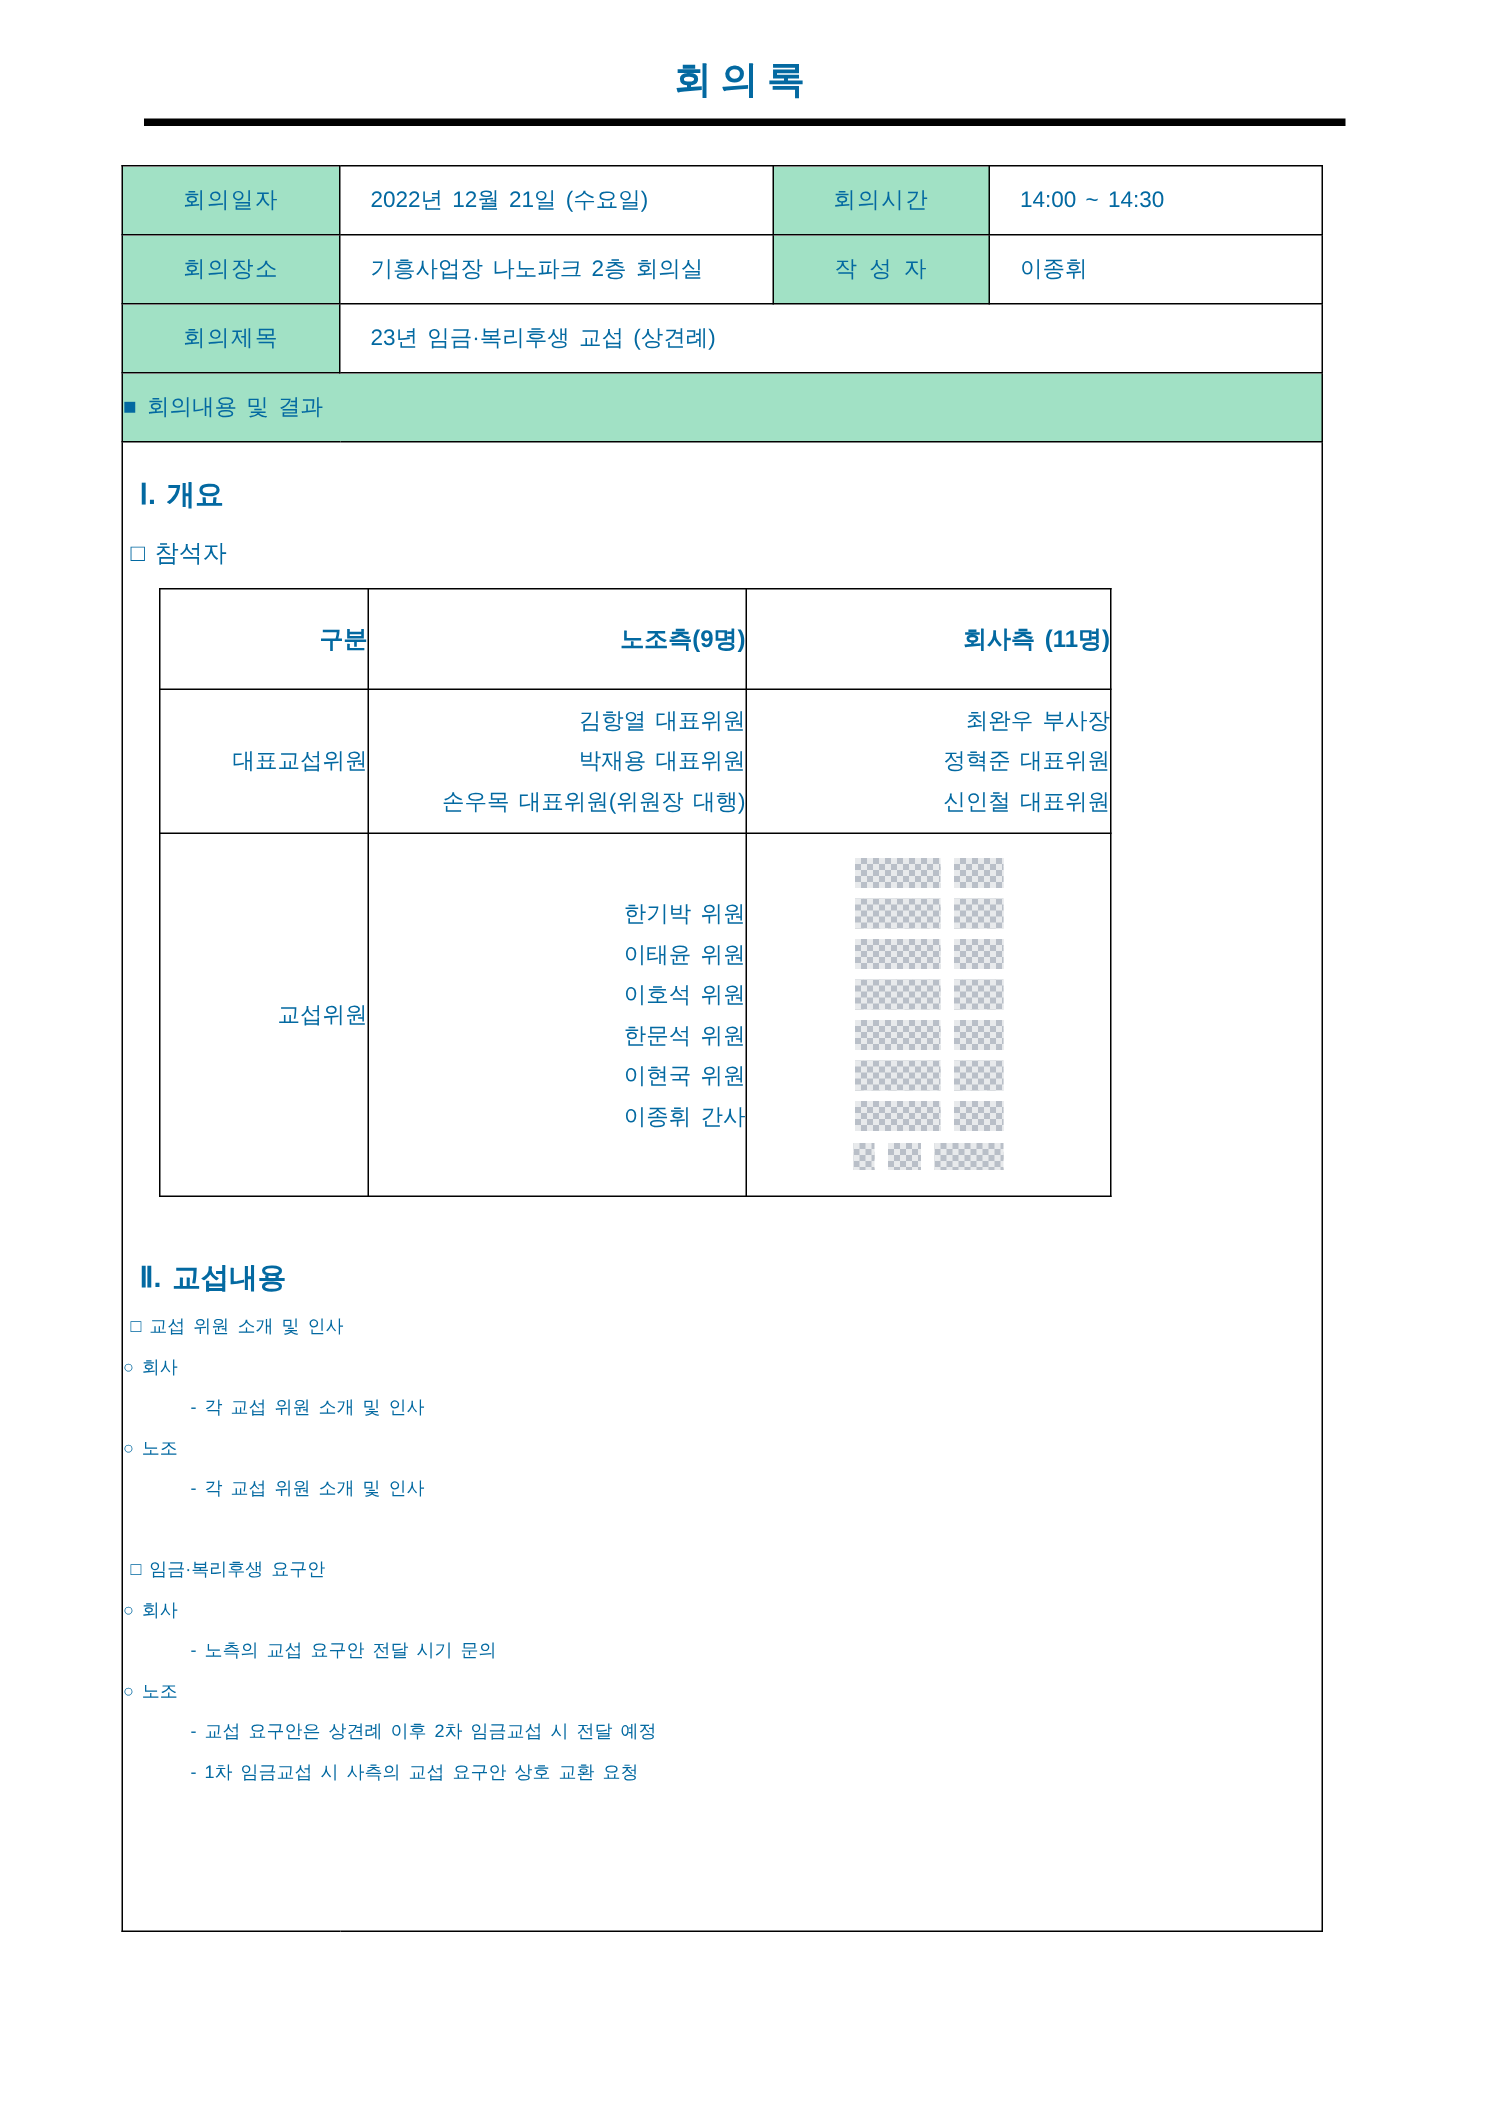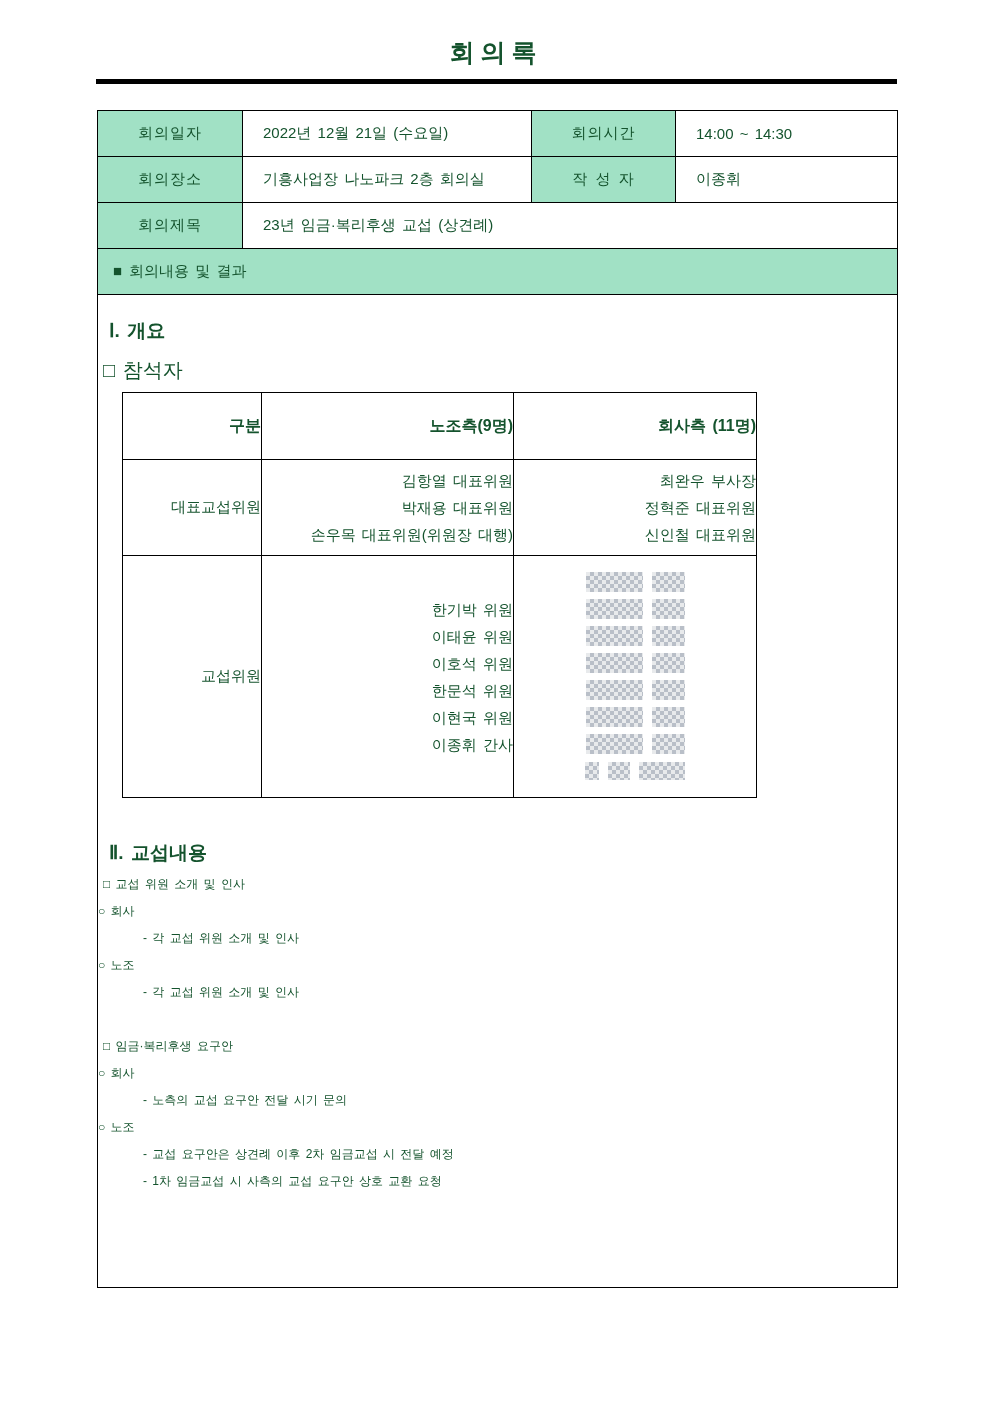--- a/index.html
+++ b/index.html
@@ -1,43 +1,43 @@
 <!DOCTYPE html>
 <html><head>
 <meta charset="utf-8">
 <style>
   html,body { margin:0; padding:0; background:#fff; }
   .page {
     position:relative; width:992px; height:1403px; background:#ffffff;
-    font-family:"Liberation Sans", sans-serif; color:#14532d; overflow:hidden;
+    font-family:"Liberation Sans", sans-serif; color:#0369a1; overflow:hidden;
     word-spacing:2px;
   }
   .doc-title {
     position:absolute; top:36px; left:0; width:100%;
     text-align:center; font-family:"DejaVu Serif", serif;
     font-weight:bold; font-size:25px; letter-spacing:6px;
   }
   .title-rule { position:absolute; left:96px; top:79px; width:801px; height:5px; background:#000; }
 
   table.meta {
-    position:absolute; left:97px; top:110px;
+    position:absolute; left:81px; top:110px;
     border-collapse:collapse; table-layout:fixed;
   }
   table.meta td { border:1px solid #000; font-size:15px; overflow:hidden; }
   table.meta tr { height:46px; }
   td.g { background:#a1e1c5; text-align:center; letter-spacing:1px; }
   td.v { padding-left:20px; }
-  td.band { background:#a1e1c5; font-size:16px; padding-left:15px; }
+  td.band { background:#a1e1c5; font-size:16px; padding-left:0; }
   td.band .sq { font-size:15px; margin-right:7px; }
   td.content { height:992px; vertical-align:top; padding:0; background:#fff; }
 
   .sec-heading { font-size:19px; font-weight:bold; line-height:25px; }
   .sec1 { margin:23px 0 16px 11px; }
   .sec2 { margin:42px 0 6px 11px; }
-  .attendees-label { font-size:20px; line-height:22px; margin:6px 0 0 5px; }
+  .attendees-label { font-size:16px; line-height:22px; margin:6px 0 0 5px; }
 
   table.att {
     border-collapse:collapse; table-layout:fixed;
     margin:11px 0 0 24px; text-align:center; font-size:16px;
   }
   table.att th, table.att td { border:1px solid #000; vertical-align:middle; padding:0;text-align:right; }
   table.att th { font-weight:bold; height:66px; }
   table.att tr.r1 { height:96px; }
   table.att tr.r2 { height:242px; }
   .cellline { line-height:27px; }

